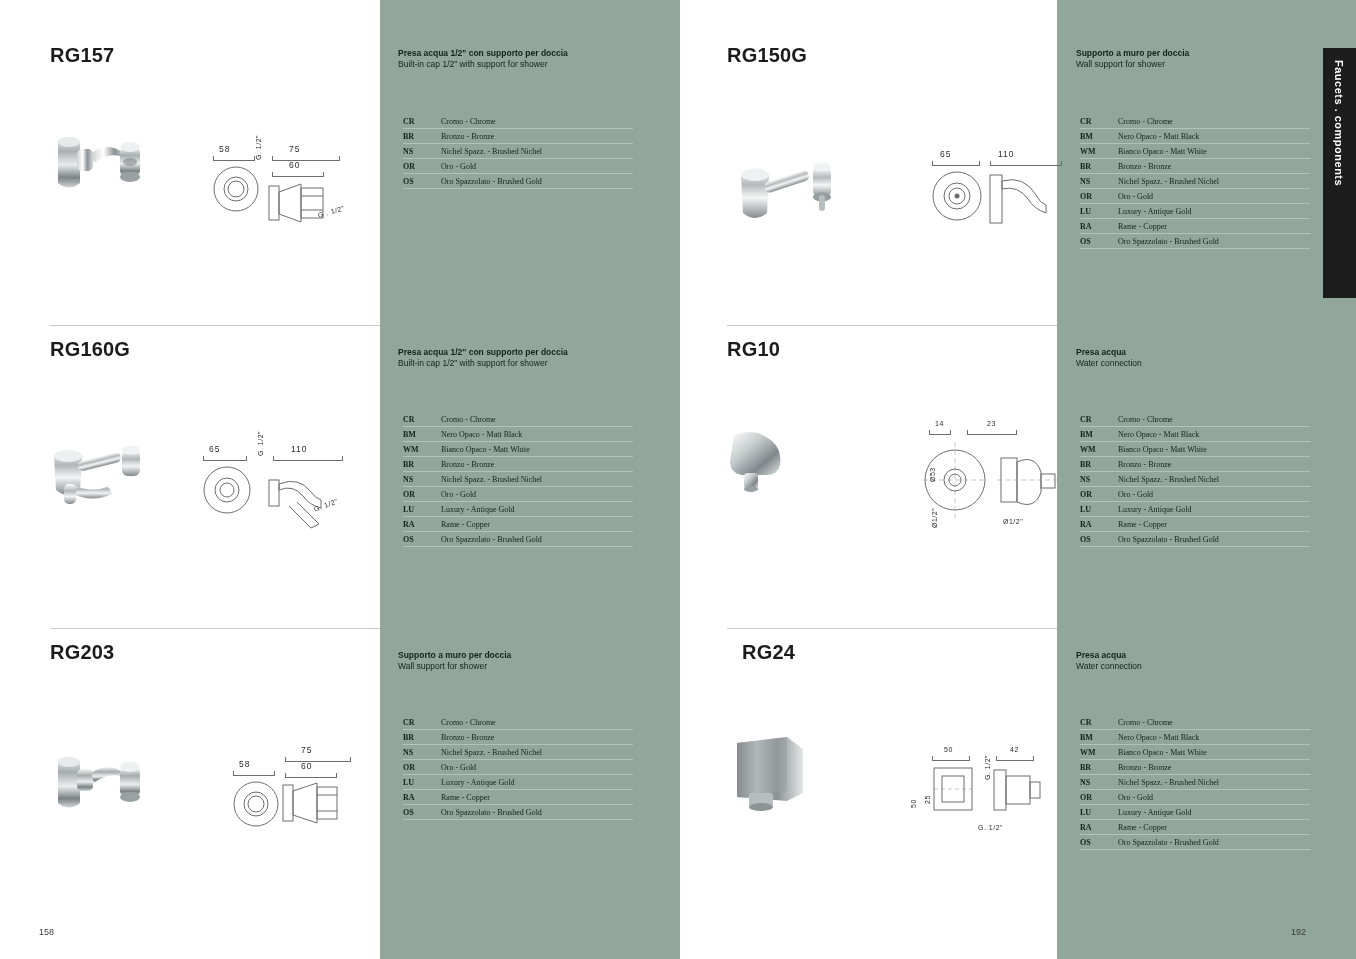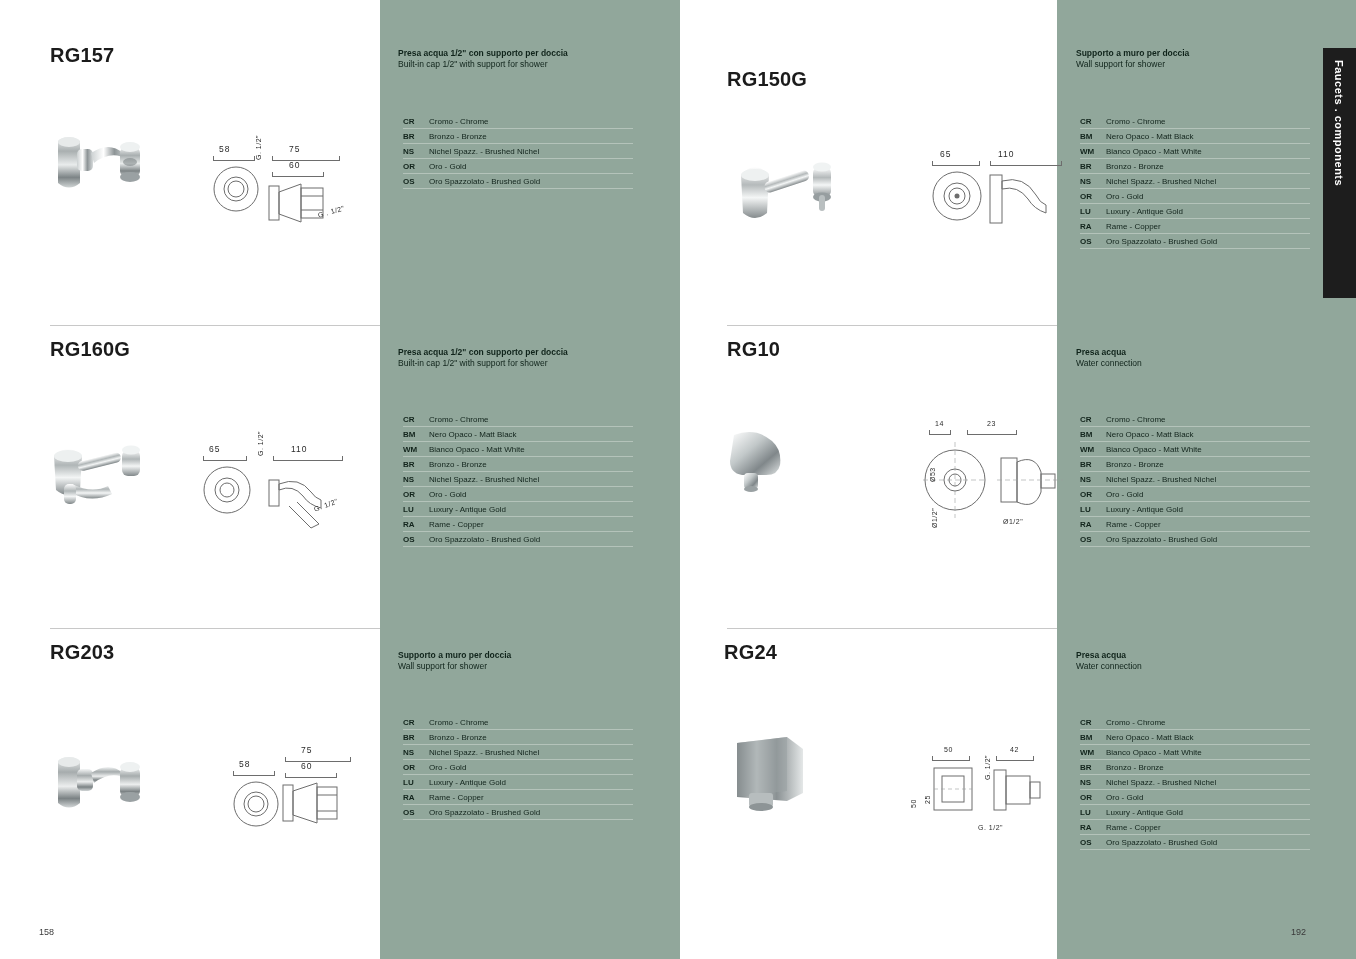--- a/index.html
+++ b/index.html
@@ -46,28 +46,28 @@
     font-size:20px;font-weight:bold;letter-spacing:.2px;color:#1b1b1b;
   }
   .rule{
     position:absolute;height:1px;background:#c8c8c8;
   }
   .desc{position:absolute;}
   .desc .it{font-size:8.5px;font-weight:bold;color:#10241b;line-height:1.35;}
   .desc .en{font-size:8.5px;color:#10241b;line-height:1.35;}
 
   
-  .finishes{position:absolute;width:230px;}
+  .finishes{position:absolute;width:230px;font-family:Liberation Serif, serif;}
   .frow{
     display:flex;align-items:flex-start;
     border-bottom:1px solid #b4c3ba;
     padding:2.5px 0 2.5px 0;
   }
   .frow .fc{width:26px;font-size:8px;font-weight:bold;color:#12241c;}
-  .frow .fl{font-size:8px;color:#12241c;}
+  .frow .fl{font-size:8px;color:#12241c;margin-left:12px;}
 
   
   .photo{position:absolute;}
 
   
   .draw{position:absolute;}
   .dimtxt{position:absolute;font-size:8.5px;color:#2a2a2a;letter-spacing:1px;}
   .dimtxt.sm{font-size:7px;letter-spacing:.5px;}
   .dline{position:absolute;background:#6d6d6d;}
   .dline.h{height:1px;}
@@ -179,21 +179,21 @@
     <svg style="position:absolute;left:62px;top:40px;" width="80" height="52" viewBox="0 0 80 52">
       <rect x="2" y="6" width="10" height="34" fill="none" stroke="#6d6d6d" stroke-width="1"></rect>
       <path d="M12,12 L34,4 L34,42 L12,34 Z" fill="none" stroke="#6d6d6d" stroke-width="1"></path>
       <rect x="34" y="8" width="22" height="30" fill="none" stroke="#6d6d6d" stroke-width="1"></rect>
       <line x1="34" y1="16" x2="56" y2="16" stroke="#6d6d6d" stroke-width="1"></line>
       <line x1="34" y1="30" x2="56" y2="30" stroke="#6d6d6d" stroke-width="1"></line>
     </svg>
     <div class="dimtxt sm" style="left:112px;top:72px;transform:rotate(-16deg);transform-origin:left top;">G . 1/2"</div>
   </div>
 
-  <div class="block" style="left:727px;top:44px;margin-top:24px;">
+  <div class="block" style="left:727px;top:44px;">
     <div class="code">RG150G</div>
   </div>
   <div class="rule" style="left:727px;top:325px;width:330px;"></div>
 
   <div class="desc" style="left:1076px;top:48px;width:215px;">
     <div class="it">Supporto a muro per doccia</div>
     <div class="en">Wall support for shower</div>
   </div>
 
   <div class="finishes" style="left:1080px;top:114px;">
@@ -552,21 +552,21 @@
 
     <svg style="position:absolute;left:56px;top:36px;" width="80" height="50" viewBox="0 0 80 50">
       <rect x="2" y="4" width="10" height="36" fill="none" stroke="#6d6d6d" stroke-width="1"></rect>
       <path d="M12,10 L36,2 L36,42 L12,34 Z" fill="none" stroke="#6d6d6d" stroke-width="1"></path>
       <rect x="36" y="6" width="20" height="32" fill="none" stroke="#6d6d6d" stroke-width="1"></rect>
       <line x1="36" y1="14" x2="56" y2="14" stroke="#6d6d6d" stroke-width="1"></line>
       <line x1="36" y1="30" x2="56" y2="30" stroke="#6d6d6d" stroke-width="1"></line>
     </svg>
   </div>
 
-  <div class="block" style="left:724px;top:641px;">
+  <div class="block" style="left:742px;top:641px;">
     <div class="code">RG24</div>
   </div>
 
   <div class="desc" style="left:1076px;top:650px;width:215px;">
     <div class="it">Presa acqua</div>
     <div class="en">Water connection</div>
   </div>
 
   <div class="finishes" style="left:1080px;top:715px;">
     <div class="frow">

